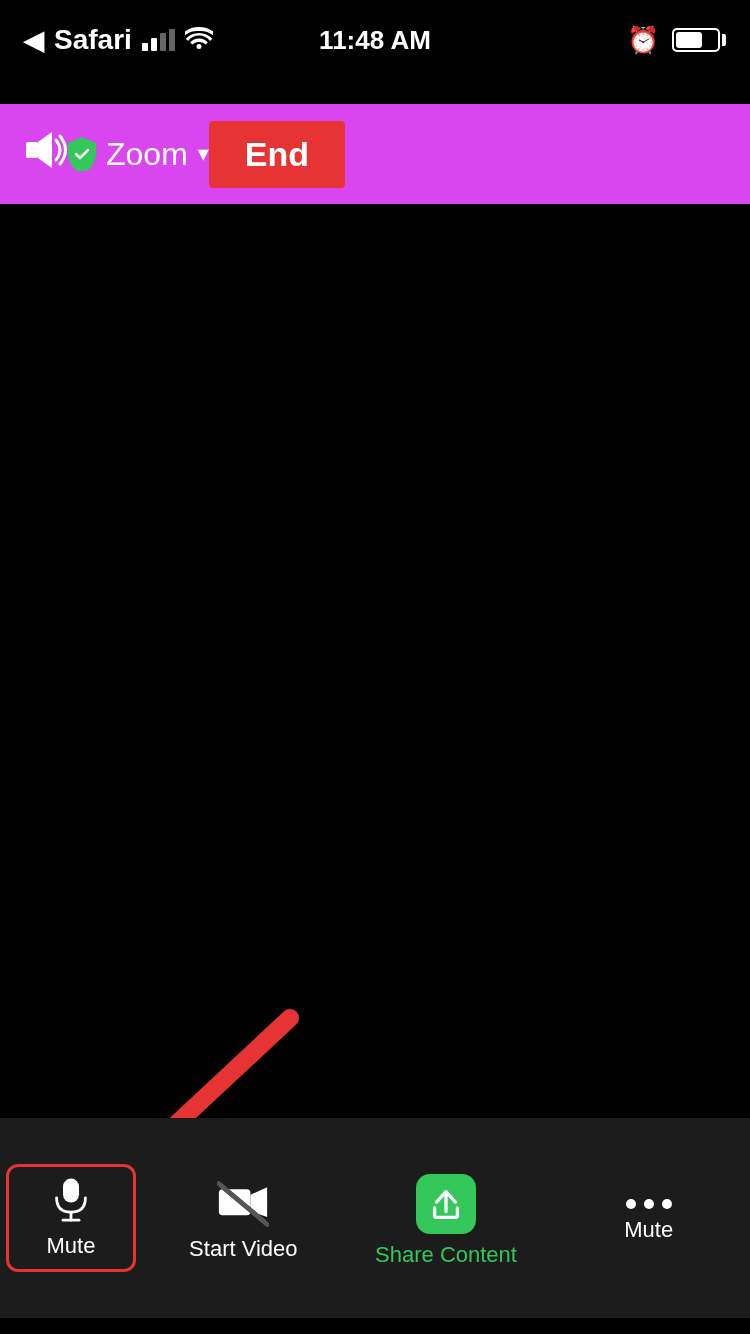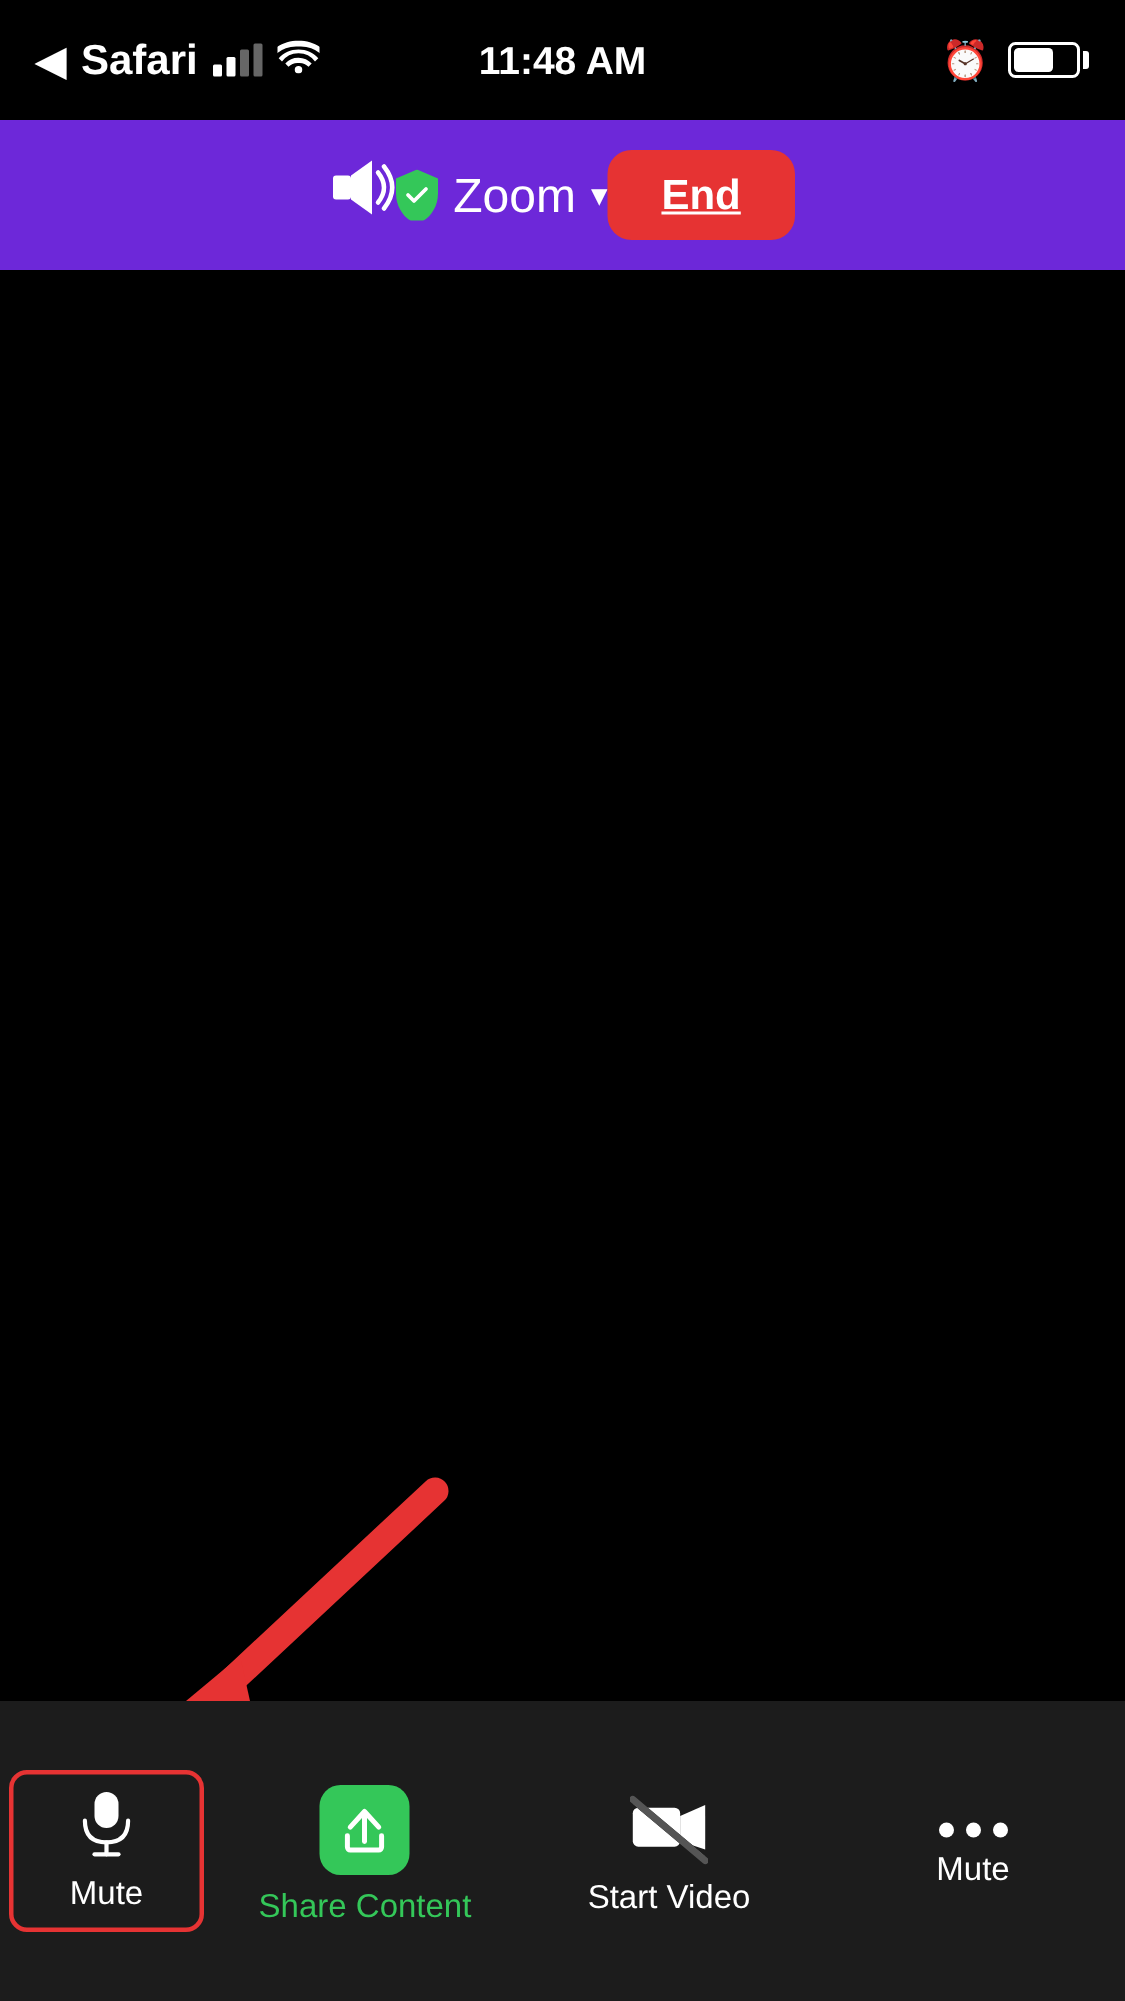--- a/index.html
+++ b/index.html
@@ -104,27 +104,28 @@
       height: 12px;
       background: #fff;
       border-radius: 0 2px 2px 0;
       margin-left: 2px;
     }
 
     
     .top-bar {
       width: 750px;
       height: 100px;
-      background: #6d28d9;
-      display: flex;
-      align-items: center;
-      justify-content: center;
+      background: #d946ef;
+      display: flex;
+      align-items: center;
+      justify-content: flex-start;
       padding: 0 24px;
       position: relative;
       z-index: 10;
+      margin-top: 24px;
     }
 
     .speaker-icon {
       color: #fff;
       font-size: 38px;
     }
 
     .zoom-badge {
       display: flex;
       align-items: center;
@@ -135,27 +136,26 @@
     }
 
     .chevron-down {
       font-size: 22px;
       color: #fff;
     }
 
     .end-button {
       background: #e63333;
       color: #fff;
-      font-size: 28px;
+      font-size: 34px;
       font-weight: 700;
       border: none;
-      border-radius: 16px;
+      border-radius: 4px;
       padding: 14px 36px;
       cursor: pointer;
-      text-decoration: underline;
     }
 
     
     .video-area {
       width: 750px;
       height: 1054px;
       background: #000;
       position: relative;
       overflow: hidden;
     }
@@ -171,21 +171,21 @@
 
     
     .bottom-toolbar {
       width: 750px;
       height: 200px;
       background: #1c1c1c;
       display: flex;
       align-items: center;
       justify-content: space-around;
       position: absolute;
-      bottom: 0;
+      bottom: 16px;
       left: 0;
       z-index: 10;
     }
 
     .toolbar-item {
       display: flex;
       flex-direction: column;
       align-items: center;
       gap: 8px;
       cursor: pointer;
@@ -333,45 +333,45 @@
     <svg class="mic-svg" viewBox="0 0 48 60" fill="white">
       <rect x="14" y="2" width="20" height="30" rx="10" fill="white"></rect>
       <path d="M6 26 Q6 44 24 44 Q42 44 42 26" stroke="white" stroke-width="3.5" fill="none" stroke-linecap="round"></path>
       <line x1="24" y1="44" x2="24" y2="54" stroke="white" stroke-width="3.5" stroke-linecap="round"></line>
       <line x1="14" y1="54" x2="34" y2="54" stroke="white" stroke-width="3.5" stroke-linecap="round"></line>
     </svg>
     <span class="toolbar-label">Mute</span>
   </div>
 
   <div class="toolbar-item">
+    <svg class="video-svg" viewBox="0 0 56 48" fill="white">
+
+      <rect x="2" y="8" width="34" height="28" rx="4" fill="white"></rect>
+
+      <polygon points="36,14 54,6 54,38 36,32" fill="white"></polygon>
+
+      <line x1="4" y1="4" x2="52" y2="44" stroke="#1c1c1c" stroke-width="5" stroke-linecap="round"></line>
+      <line x1="4" y1="4" x2="52" y2="44" stroke="white" stroke-width="4" stroke-linecap="round"></line>
+
+      <line x1="2" y1="2" x2="54" y2="46" stroke="#555" stroke-width="5" stroke-linecap="round"></line>
+    </svg>
+    <span class="toolbar-label">Start Video</span>
+  </div>
+
+  <div class="toolbar-item">
     <div class="share-icon-container">
       <svg viewBox="0 0 40 40" fill="white">
         <line x1="20" y1="28" x2="20" y2="8" stroke="white" stroke-width="3.5" stroke-linecap="round"></line>
         <polyline points="10,18 20,7 30,18" stroke="white" stroke-width="3.5" fill="none" stroke-linecap="round" stroke-linejoin="round"></polyline>
         <path d="M8 24 v8 a2 2 0 0 0 2 2 h20 a2 2 0 0 0 2-2 v-8" stroke="white" stroke-width="3.5" fill="none" stroke-linecap="round"></path>
       </svg>
     </div>
     <span class="toolbar-label green">Share Content</span>
   </div>
 
-  <div class="toolbar-item">
-    <svg class="video-svg" viewBox="0 0 56 48" fill="white">
-
-      <rect x="2" y="8" width="34" height="28" rx="4" fill="white"></rect>
-
-      <polygon points="36,14 54,6 54,38 36,32" fill="white"></polygon>
-
-      <line x1="4" y1="4" x2="52" y2="44" stroke="#1c1c1c" stroke-width="5" stroke-linecap="round"></line>
-      <line x1="4" y1="4" x2="52" y2="44" stroke="white" stroke-width="4" stroke-linecap="round"></line>
-
-      <line x1="2" y1="2" x2="54" y2="46" stroke="#555" stroke-width="5" stroke-linecap="round"></line>
-    </svg>
-    <span class="toolbar-label">Start Video</span>
-  </div>
-
 
   <div class="toolbar-item">
     <div class="more-dots">
       <span></span>
         <span></span>
         <span></span>
     </div>
     <span class="toolbar-label">Mute</span>
   </div>
 

